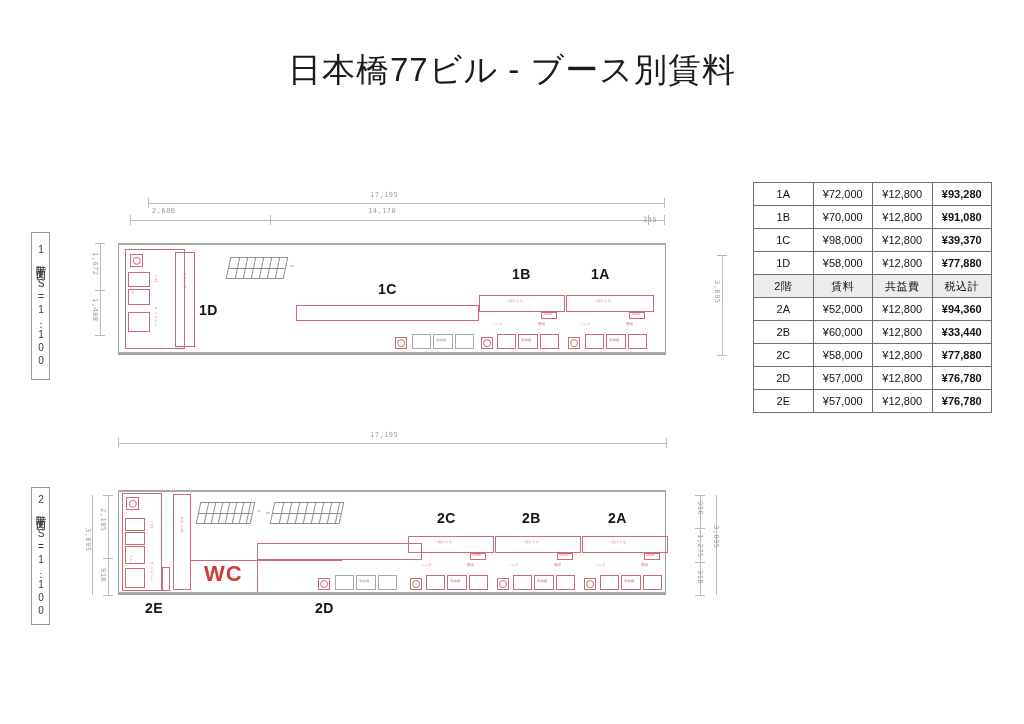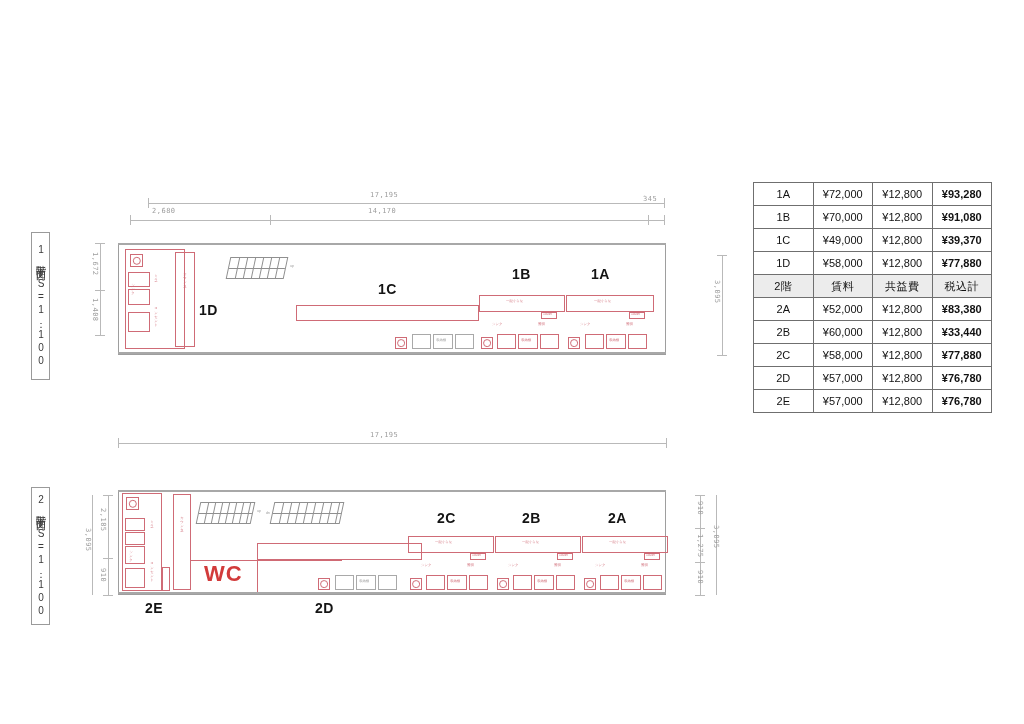--- a/index.html
+++ b/index.html
@@ -171,38 +171,39 @@
   table.rent .c1{width:65px;}
   table.rent .c2{width:63px;}
   table.rent .c3{width:64px;}
   .sep-top td,.sep-top th{border-top:2px solid #4a4a4a;}
 </style>
 </head>
 <body>
 
 <div class="page">
 
+  <div class="title">日本橋77ビル - ブース別賃料</div>
 
   <div class="plan" style="left:0;top:0;width:750px;height:400px;">
 
     <div class="side-label" style="left:31px;top:232px;width:19px;height:148px;">1階平面図 S=1：100</div>
 
     <div class="dim-line dim-h" style="left:148px;top:203px;width:516px;"></div>
     <div class="dim-tick" style="left:148px;top:198px;height:10px;"></div>
     <div class="dim-tick" style="left:664px;top:198px;height:10px;"></div>
     <div class="dim-txt" style="left:370px;top:191px;">17,195</div>
 
     <div class="dim-line dim-h" style="left:130px;top:220px;width:534px;"></div>
     <div class="dim-tick" style="left:130px;top:215px;height:10px;"></div>
     <div class="dim-tick" style="left:270px;top:215px;height:10px;"></div>
     <div class="dim-tick" style="left:648px;top:215px;height:10px;"></div>
     <div class="dim-tick" style="left:664px;top:215px;height:10px;"></div>
     <div class="dim-txt" style="left:152px;top:207px;">2,680</div>
     <div class="dim-txt" style="left:368px;top:207px;">14,170</div>
-    <div class="dim-txt" style="left:643px;top:195px;">345</div>
+    <div class="dim-txt" style="left:643px;top:216px;">345</div>
 
     <div class="dim-line dim-v" style="left:100px;top:243px;height:92px;"></div>
     <div class="dim-tick-h" style="left:95px;top:243px;width:10px;"></div>
     <div class="dim-tick-h" style="left:95px;top:290px;width:10px;"></div>
     <div class="dim-tick-h" style="left:95px;top:335px;width:10px;"></div>
     <div class="dim-txt vert" style="left:91px;top:252px;">1,672</div>
     <div class="dim-txt vert" style="left:91px;top:298px;">1,408</div>
 
     <div class="dim-line dim-v" style="left:722px;top:255px;height:100px;"></div>
     <div class="dim-tick-h" style="left:717px;top:255px;width:10px;"></div>
@@ -406,42 +407,42 @@
           <td class="total">¥93,280</td>
         </tr>
         <tr>
           <td>1B</td>
           <td>¥70,000</td>
           <td>¥12,800</td>
           <td class="total">¥91,080</td>
         </tr>
         <tr>
           <td>1C</td>
-          <td>¥49,000</td>
+          <td>¥98,000</td>
           <td>¥12,800</td>
           <td class="total">¥39,370</td>
         </tr>
         <tr>
           <td>1D</td>
           <td>¥58,000</td>
           <td>¥12,800</td>
           <td class="total">¥77,880</td>
         </tr>
 
         <tr class="sep-top">
           <th class="c0">2階</th>
           <th class="c1">賃料</th>
           <th class="c2">共益費</th>
           <th class="c3">税込計</th>
         </tr>
         <tr>
           <td>2A</td>
           <td>¥52,000</td>
           <td>¥12,800</td>
-          <td class="total">¥83,380</td>
+          <td class="total">¥94,360</td>
         </tr>
         <tr>
           <td>2B</td>
           <td>¥60,000</td>
           <td>¥12,800</td>
           <td class="total">¥33,440</td>
         </tr>
         <tr>
           <td>2C</td>
           <td>¥58,000</td>

